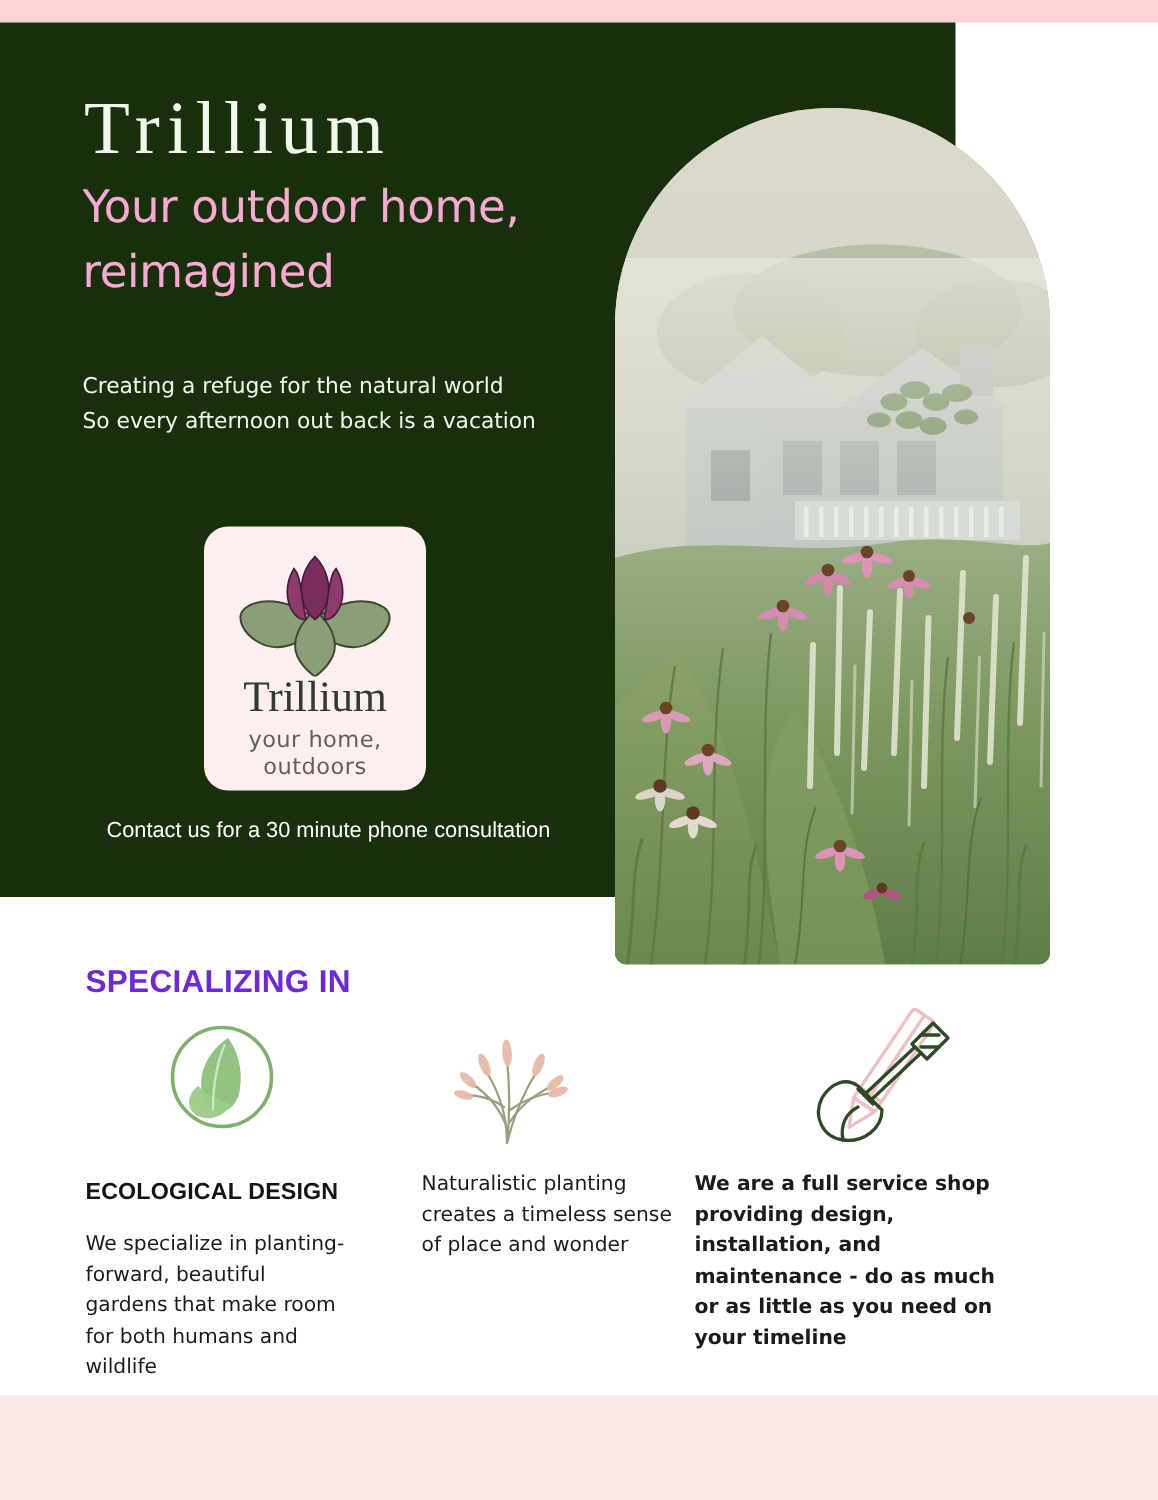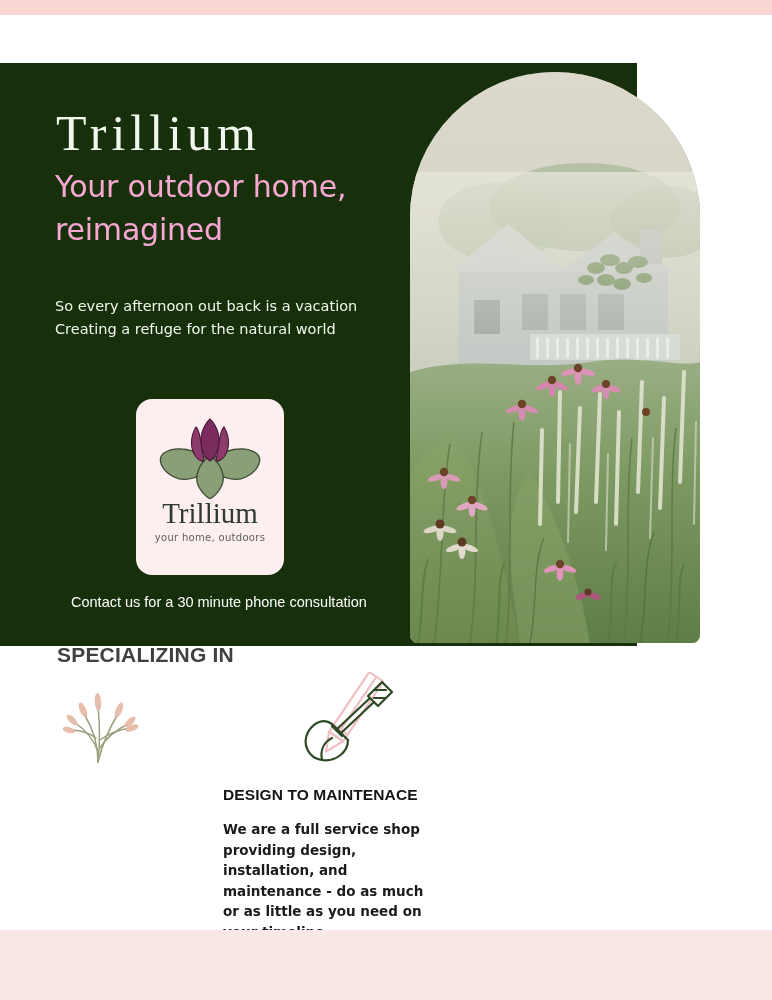--- a/index.html
+++ b/index.html
@@ -27,21 +27,20 @@
     width: 772px; height: 15px;
     background: #fbd4d4;
   }
 
   
   .hero {
     position: absolute;
     left: 0; top: 15px;
     width: 637px; height: 583px;
     background: #17300b;
-    margin-top: 48px;
   }
 
   .brand-title {
     position: absolute;
     left: 56px; top: 45px;
     font-family: "Liberation Serif", serif;
     font-size: 50px;
     font-weight: 400;
     letter-spacing: 5px;
     color: #f2f7ee;
@@ -100,21 +99,21 @@
     font-family: "Liberation Serif", serif;
     font-size: 29px;
     color: #2f3b2c;
     line-height: 1;
   }
   .logo-sub {
     position: absolute;
     left: 0; right: 0; top: 133px;
     text-align: center;
     font-family: "DejaVu Sans", sans-serif;
-    font-size: 10px;
+    font-size: 15px;
     letter-spacing: 0.3px;
     color: #5d6156;
   }
 
   
   .photo {
     position: absolute;
     left: 410px; top: 72px;
     width: 290px; height: 571px;
     border-radius: 145px 145px 8px 8px;
@@ -124,21 +123,21 @@
   .photo svg { display: block; width: 100%; height: 100%; }
 
   
   .spec-heading {
     position: absolute;
     left: 57px; top: 643px;
     font-family: "Liberation Sans", sans-serif;
     font-size: 21px;
     font-weight: bold;
     letter-spacing: 0.2px;
-    color: #404040;
+    color: #6d28d9;
   }
 
   .cols {
     position: absolute;
     left: 0; top: 672px;
     width: 772px;
     display: flex;
   }
   .col { position: relative; }
   .col.c1 { width: 240px; padding-left: 57px; }
@@ -189,22 +188,22 @@
 
   <div class="top-strip"></div>
 
   <div class="hero">
 
     <div class="brand-title">Trillium</div>
 
     <div class="tagline">Your outdoor home, reimagined</div>
 
     <div class="subtext">
+      <div>Creating a refuge for the natural world</div>
       <div>So every afternoon out back is a vacation</div>
-      <div>Creating a refuge for the natural world</div>
     </div>
 
     <div class="logo-card">
       <svg class="logo-mark" viewBox="0 0 116 84">
 
         <path d="M58 46 C44 34 24 30 12 38 C4 44 10 56 22 62 C34 68 50 62 58 52 Z" fill="#8a9e78" stroke="#3c4a33" stroke-width="1.3"></path>
 
         <path d="M58 46 C72 34 92 30 104 38 C112 44 106 56 94 62 C82 68 66 62 58 52 Z" fill="#8a9e78" stroke="#3c4a33" stroke-width="1.3"></path>
 
         <path d="M58 40 C48 48 42 60 46 70 C50 79 58 84 58 84 C58 84 66 79 70 70 C74 60 68 48 58 40 Z" fill="#8a9e78" stroke="#3c4a33" stroke-width="1.3"></path>
@@ -422,20 +421,32 @@
         <path d="M230 571 C238 530 232 492 244 460"></path>
         <path d="M120 571 C128 530 122 494 134 466"></path>
       </g>
     </svg>
   </div>
 
   <div class="spec-heading">SPECIALIZING IN</div>
 
   <div class="cols">
 
+    <div class="col c1">
+      <div class="svc-icon c1">
+        <svg width="76" height="76" viewBox="0 0 76 76">
+          <circle cx="38" cy="38" r="33" fill="none" stroke="#7fb069" stroke-width="2.4"></circle>
+          <path d="M42 12 C24 24 20 44 28 56 C36 66 48 60 50 46 C52 32 48 20 42 12 Z" fill="#8cc07a" opacity="0.95"></path>
+          <path d="M22 44 C14 50 14 60 22 64 C30 68 40 64 44 56 C36 54 28 50 22 44 Z" fill="#9ccb88" opacity="0.95"></path>
+          <path d="M40 16 C34 30 32 46 32 60" fill="none" stroke="#ffffff" stroke-width="1.6" opacity="0.55"></path>
+        </svg>
+      </div>
+      <div class="svc-title">ECOLOGICAL DESIGN</div>
+      <div class="svc-body">We specialize in planting-forward, beautiful gardens that make room for both humans and wildlife</div>
+    </div>
 
     <div class="col c2">
       <div class="svc-icon c2">
         <svg width="88" height="92" viewBox="0 0 88 92">
           <g fill="none" stroke="#9aa07f" stroke-width="1.5" stroke-linecap="round">
             <path d="M40 90 C40 74 36 58 26 42"></path>
             <path d="M40 90 C42 72 42 54 40 34"></path>
             <path d="M40 90 C44 74 50 58 60 42"></path>
             <path d="M40 80 C36 68 28 58 16 50"></path>
             <path d="M42 76 C48 66 58 58 70 52"></path>
@@ -446,20 +457,21 @@
             <ellipse cx="25" cy="38" rx="3.2" ry="8" transform="rotate(-22 25 38)"></ellipse>
             <ellipse cx="40" cy="30" rx="3.2" ry="9" transform="rotate(-4 40 30)"></ellipse>
             <ellipse cx="61" cy="38" rx="3.2" ry="8" transform="rotate(22 61 38)"></ellipse>
             <ellipse cx="14" cy="48" rx="3" ry="7" transform="rotate(-46 14 48)"></ellipse>
             <ellipse cx="72" cy="50" rx="3" ry="7" transform="rotate(48 72 50)"></ellipse>
             <ellipse cx="74" cy="56" rx="3" ry="7" transform="rotate(70 74 56)"></ellipse>
             <ellipse cx="11" cy="58" rx="2.8" ry="6.5" transform="rotate(-74 11 58)"></ellipse>
           </g>
         </svg>
       </div>
+      <div class="svc-body">Naturalistic planting creates a timeless sense of place and wonder</div>
     </div>
 
     <div class="col c3">
       <div class="svc-icon c3">
         <svg width="100" height="92" viewBox="0 0 100 92">
 
           <g transform="rotate(34 50 46)" fill="none" stroke="#f0bfc4" stroke-width="2.2" stroke-linejoin="round">
             <rect x="42" y="-4" width="17" height="72" rx="2"></rect>
             <polygon points="42,68 59,68 50.5,86"></polygon>
             <line x1="42" y1="60" x2="59" y2="60"></line>
@@ -474,21 +486,20 @@
             <line x1="38" y1="58" x2="72" y2="26"></line>
             <line x1="42" y1="62" x2="76" y2="30"></line>
 
             <path d="M34 54 L44 64"></path>
 
             <path d="M70 24 L84 10 L94 20 L80 34 Z"></path>
             <path d="M76 18 L88 18 M76 26 L88 26"></path>
           </g>
         </svg>
       </div>
-      <div class="svc-title">DESIGN TO MAINTENACE</div>
       <div class="svc-body">We are a full service shop providing design, installation, and maintenance - do as much or as little as you need on your timeline</div>
     </div>
   </div>
 
   <div class="footer">
     
     
     
     
   </div>

